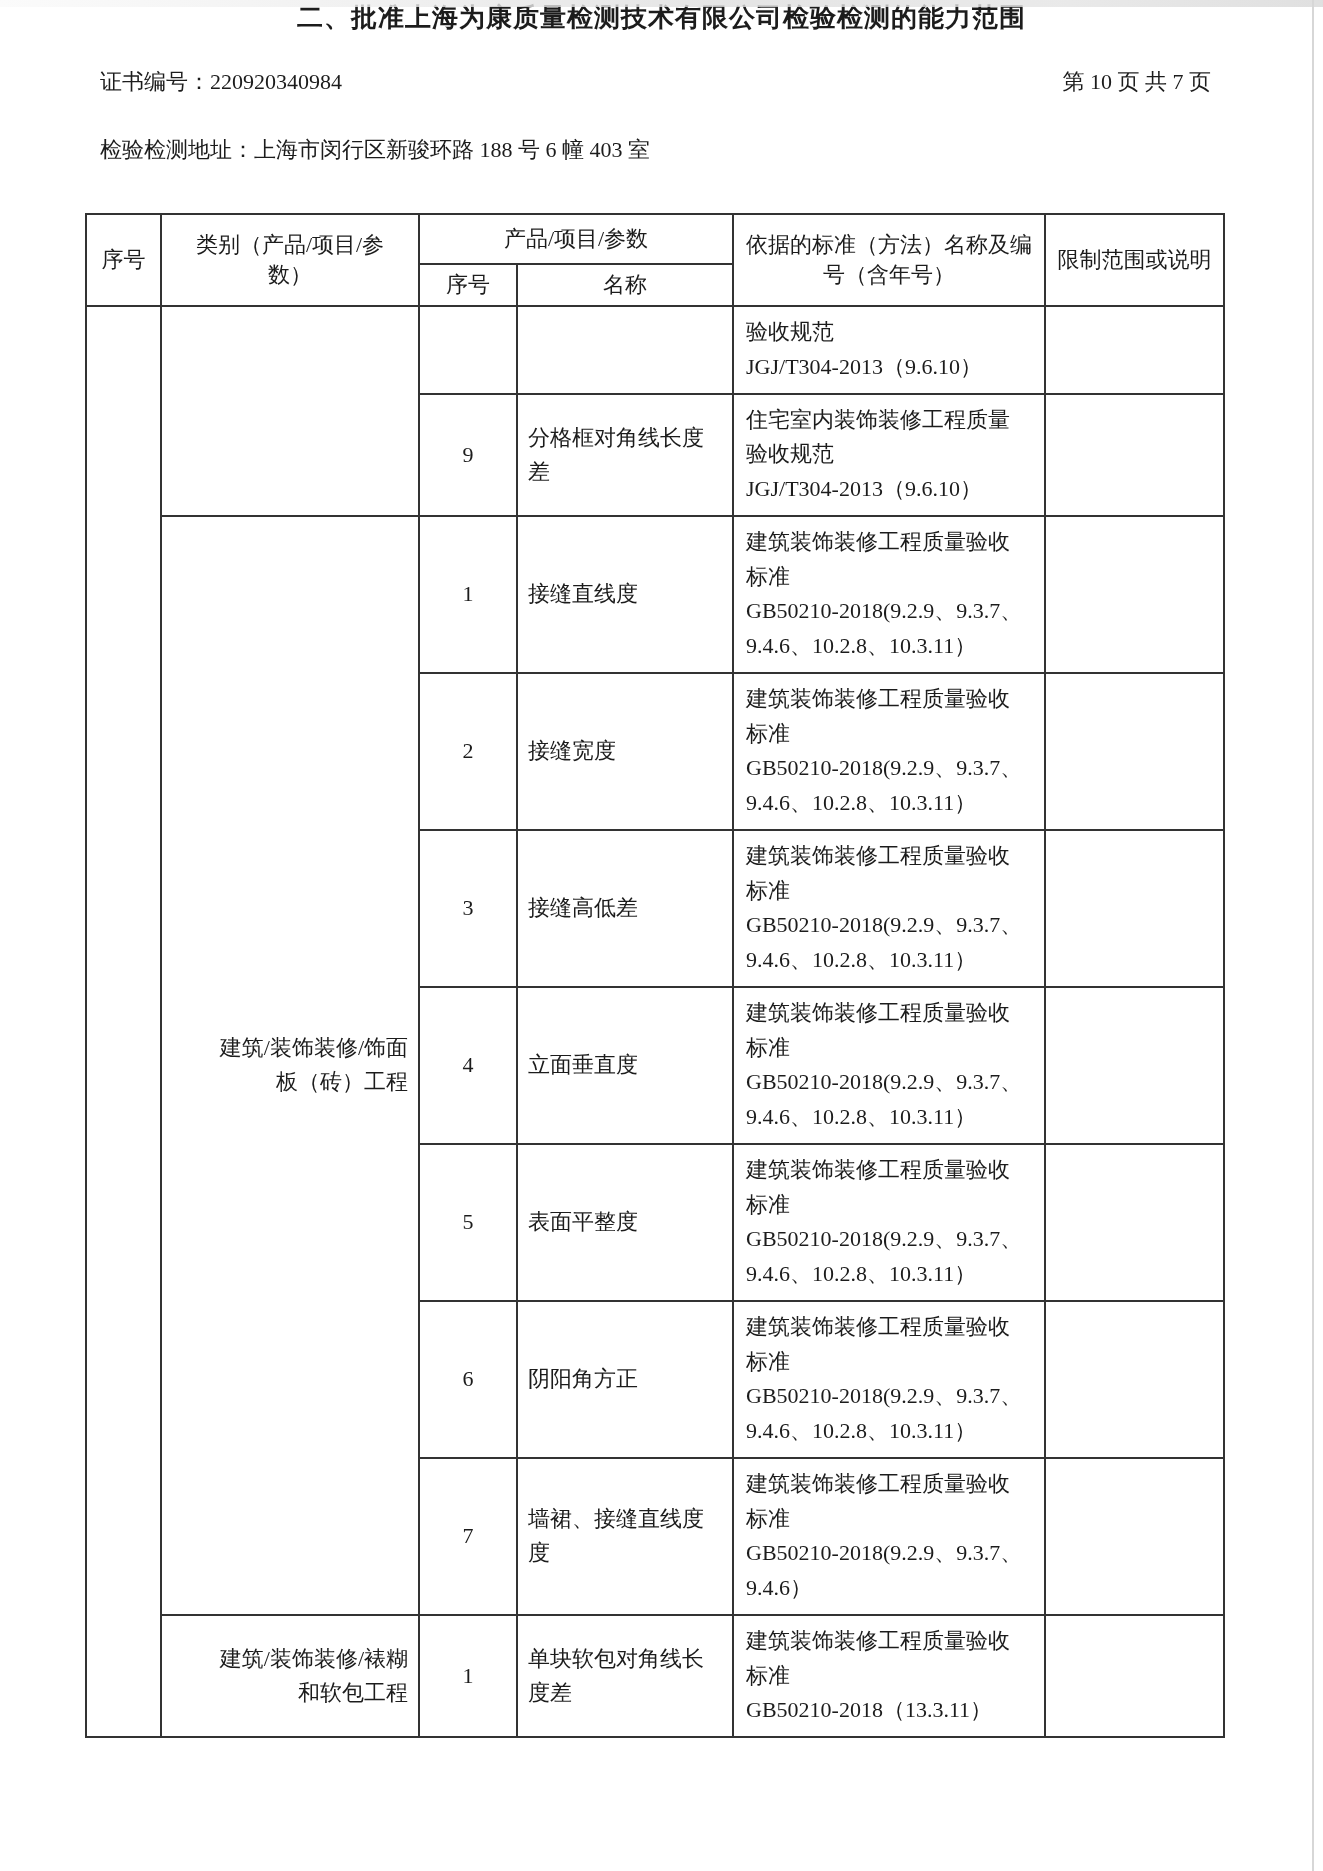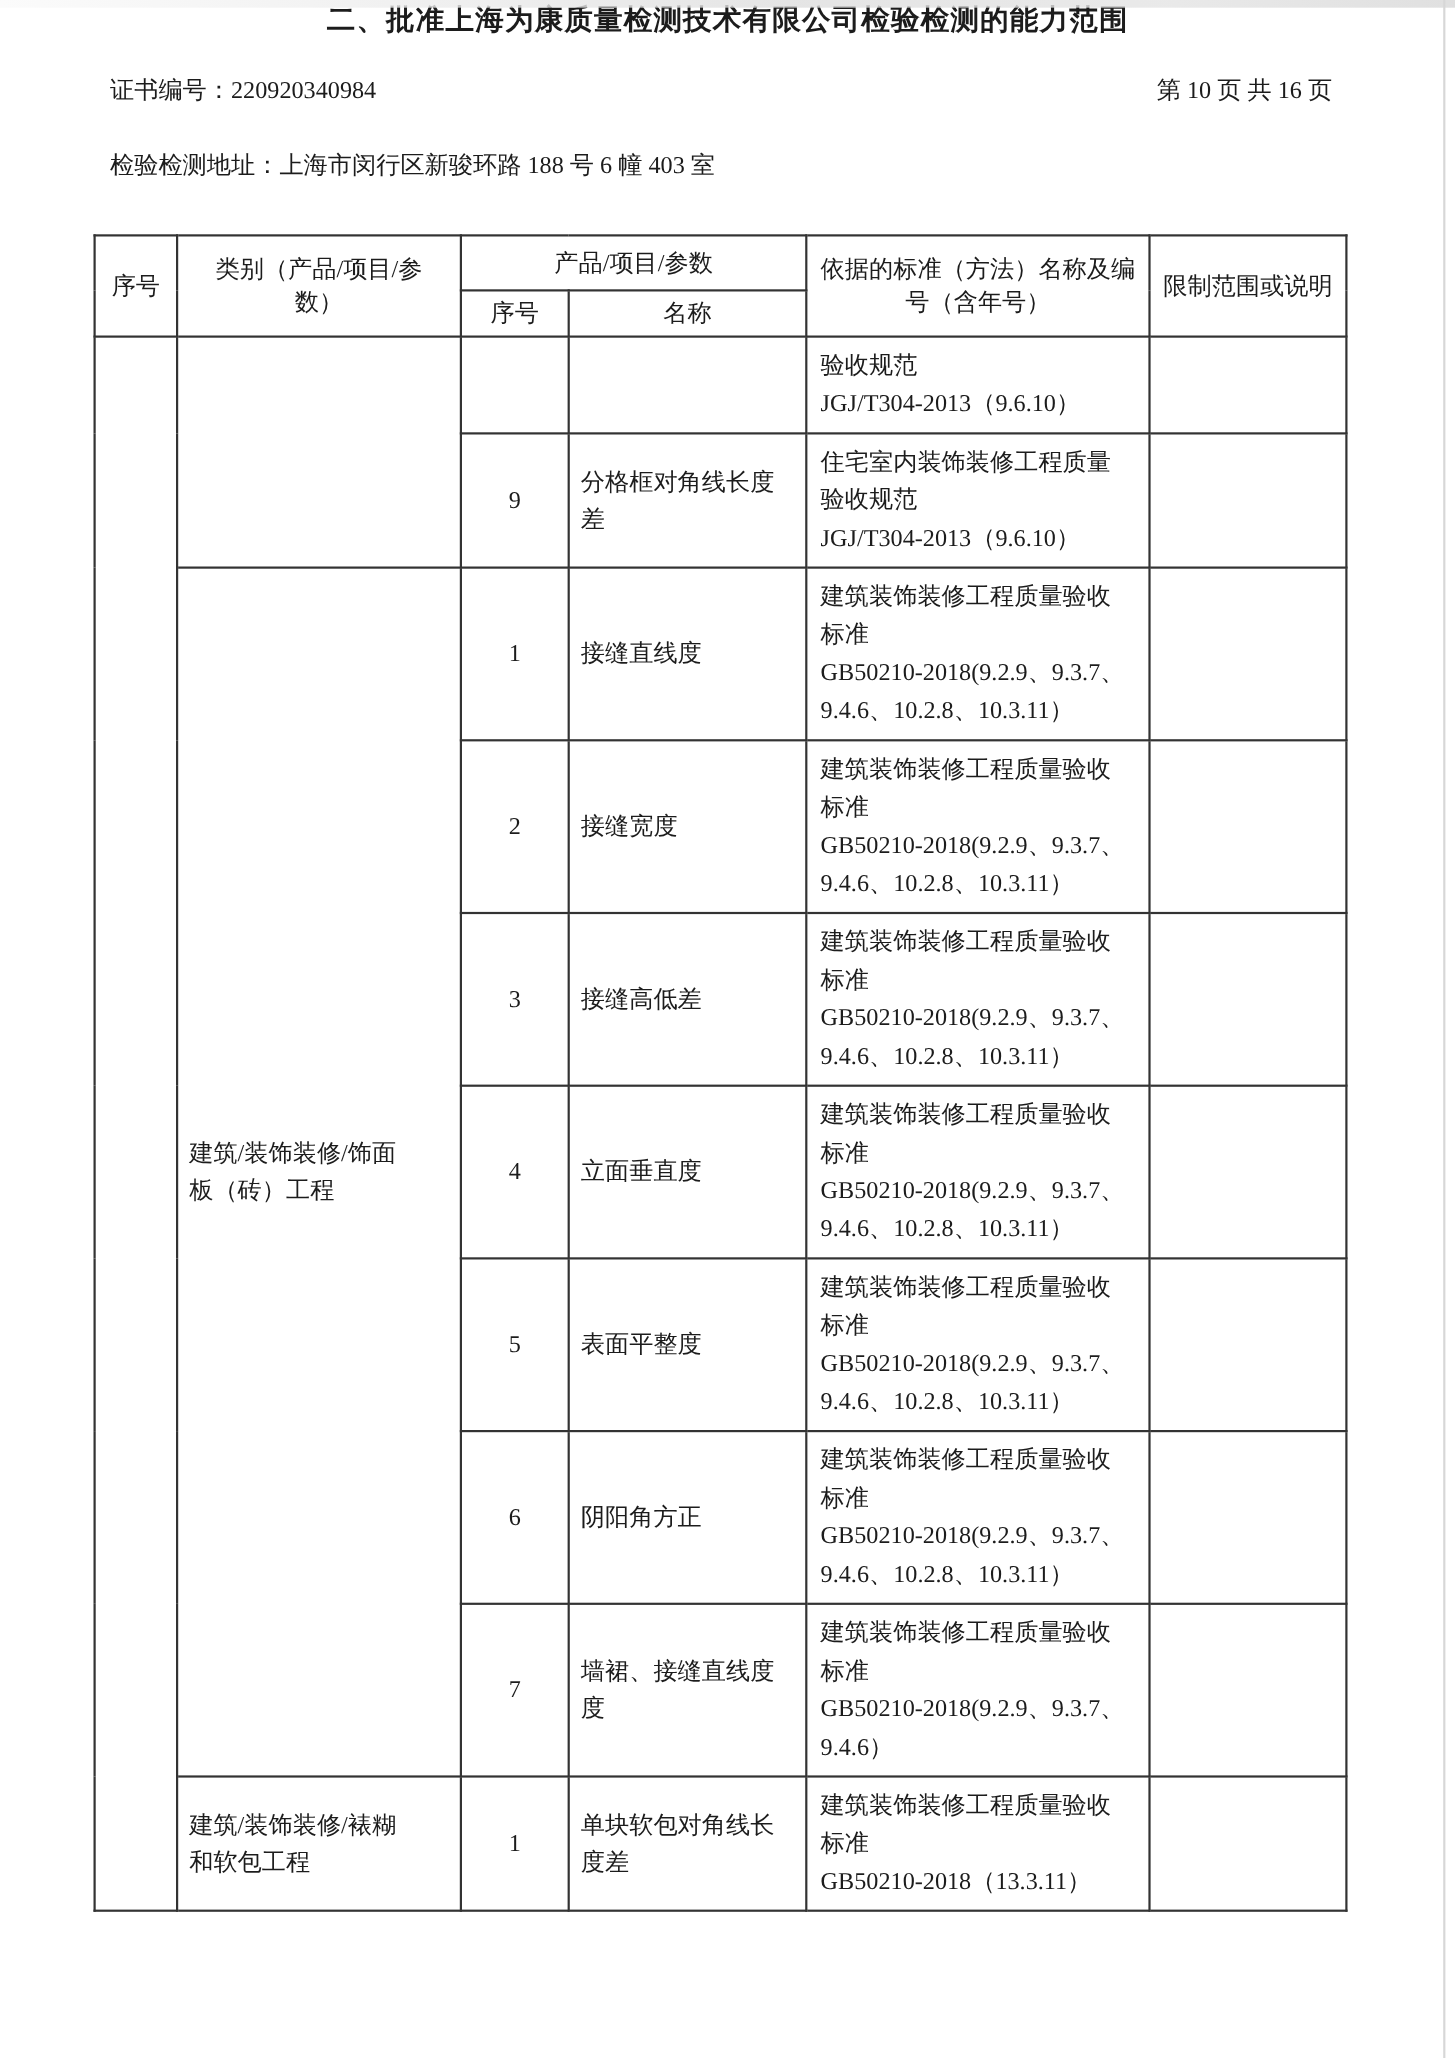--- a/index.html
+++ b/index.html
@@ -51,41 +51,41 @@
   .cap-table th, .cap-table td {
     border: 2px solid #333333;
     vertical-align: middle;
     font-weight: normal;
   }
   .cap-table thead th { text-align: center; padding: 4px 6px; }
   .hr1 { height: 50px; }
   .hr2 { height: 42px; }
   .pre { white-space: pre-line; }
   td.seq-cell { text-align: center; padding: 4px; }
-  td.cat-cell { padding: 8px 10px; line-height: 1.55; text-align: left; border-radius: 12px; }
+  td.cat-cell { padding: 8px 10px; line-height: 1.55; text-align: right; border-radius: 12px; }
   td.name-cell { padding: 8px 10px; line-height: 1.55; text-align: left; font-family: Liberation Serif, serif; }
   td.std-cell { padding: 8px 12px; line-height: 1.58; text-align: left; margin-left: 20px; }
   td.limit-cell { padding: 4px; }
   tr.rh-a { height: 77px; }
   tr.rh-b { height: 104px; }
   tr.rh-c { height: 141px; }
   tr.rh-d { height: 104px; }
 </style>
 </head>
 <body>
 
 <div class="page">
   <div class="scan-edge-top"></div>
   <div class="scan-edge-right"></div>
 
   <div class="title">二、批准上海为康质量检测技术有限公司检验检测的能力范围</div>
 
   <div class="meta-row">
     <span>证书编号：220920340984</span>
-    <span>第 10 页 共 16 页</span>
+    <span>第 10 页 共 7 页</span>
   </div>
 
   <div class="address">检验检测地址：上海市闵行区新骏环路 188 号 6 幢 403 室</div>
 
   <table class="cap-table">
     <colgroup>
       <col style="width:75px">
         <col style="width:258px">
         <col style="width:98px">
       <col style="width:216px">

